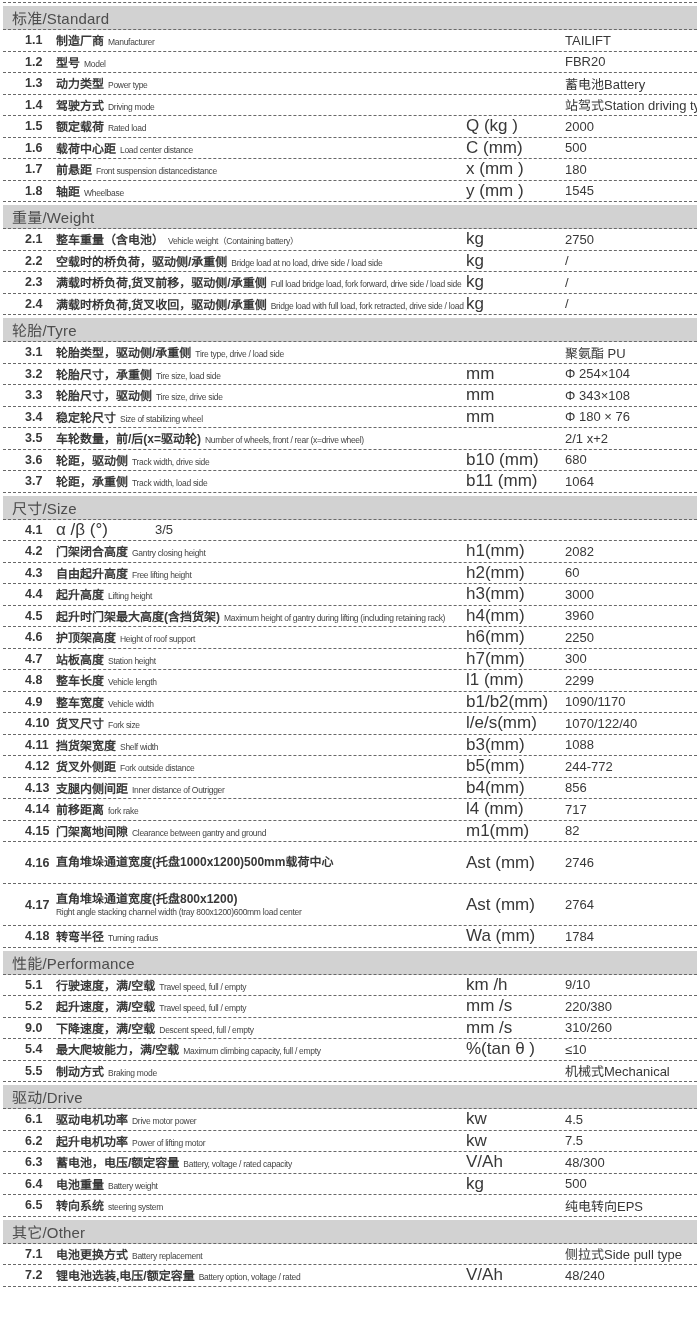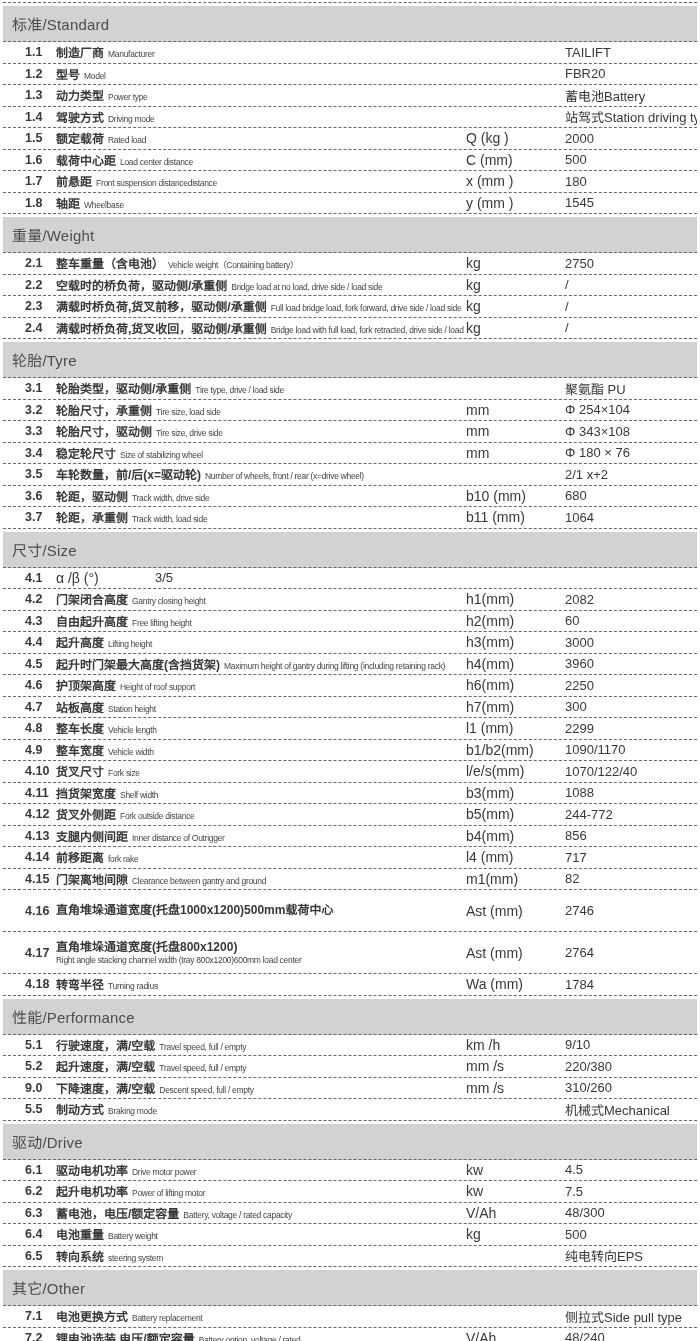--- a/index.html
+++ b/index.html
@@ -18,21 +18,21 @@
     font-family:"Liberation Sans","DejaVu Sans",sans-serif;
     color:var(--text);
     -webkit-font-smoothing:antialiased;
   }
   .spec-table{
     margin:2px 3px 0 3px;
     border-top:1px dashed var(--divider);
   }
   .sec-header{
     margin-top:3px;
-    height:36px;
+    height:24px;
     background:var(--header-bg);
     border-bottom:1px dashed var(--divider);
     display:flex;align-items:center;
     padding-left:9px;
   }
   .sec-title{
     font-size:15px;
     font-weight:500;
     color:var(--header-text);
     letter-spacing:0.2px;
@@ -55,21 +55,21 @@
   }
   .zh{font-size:12px;font-weight:600;color:var(--text);}
   .en{
     font-size:8.5px;font-weight:500;color:var(--text-en);
     margin-left:4px;letter-spacing:-0.3px;
   }
   .two-line .zh{display:block;line-height:15px;}
   .two-line .en{display:block;margin-left:0;line-height:11px;}
   .unit{
     width:99px;flex:0 0 99px;
-    font-size:14px;font-weight:500;color:var(--text);
+    font-size:17px;font-weight:500;color:var(--text);
     white-space:nowrap;
   }
   .value{
     width:132px;flex:0 0 132px;
     font-size:13px;font-weight:500;color:var(--text);
     white-space:nowrap;overflow:hidden;
   }
 </style>
 </head>
 <body>
@@ -385,20 +385,26 @@
     <span class="value">220/380</span>
   </div>
 
   <div class="row">
     <span class="no">9.0</span>
     <span class="label"><span class="zh">下降速度，满/空载</span><span class="en">Descent speed, full / empty</span></span>
     <span class="unit">mm /s</span>
     <span class="value">310/260</span>
   </div>
 
+  <div class="row">
+    <span class="no">5.4</span>
+    <span class="label"><span class="zh">最大爬坡能力，满/空载</span><span class="en">Maximum climbing capacity, full / empty</span></span>
+    <span class="unit">%(tan θ )</span>
+    <span class="value">≤10</span>
+  </div>
 
   <div class="row">
     <span class="no">5.5</span>
     <span class="label"><span class="zh">制动方式</span><span class="en">Braking mode</span></span>
     <span class="unit"></span>
     <span class="value">机械式Mechanical</span>
   </div>
 </div>
   </section>
 

